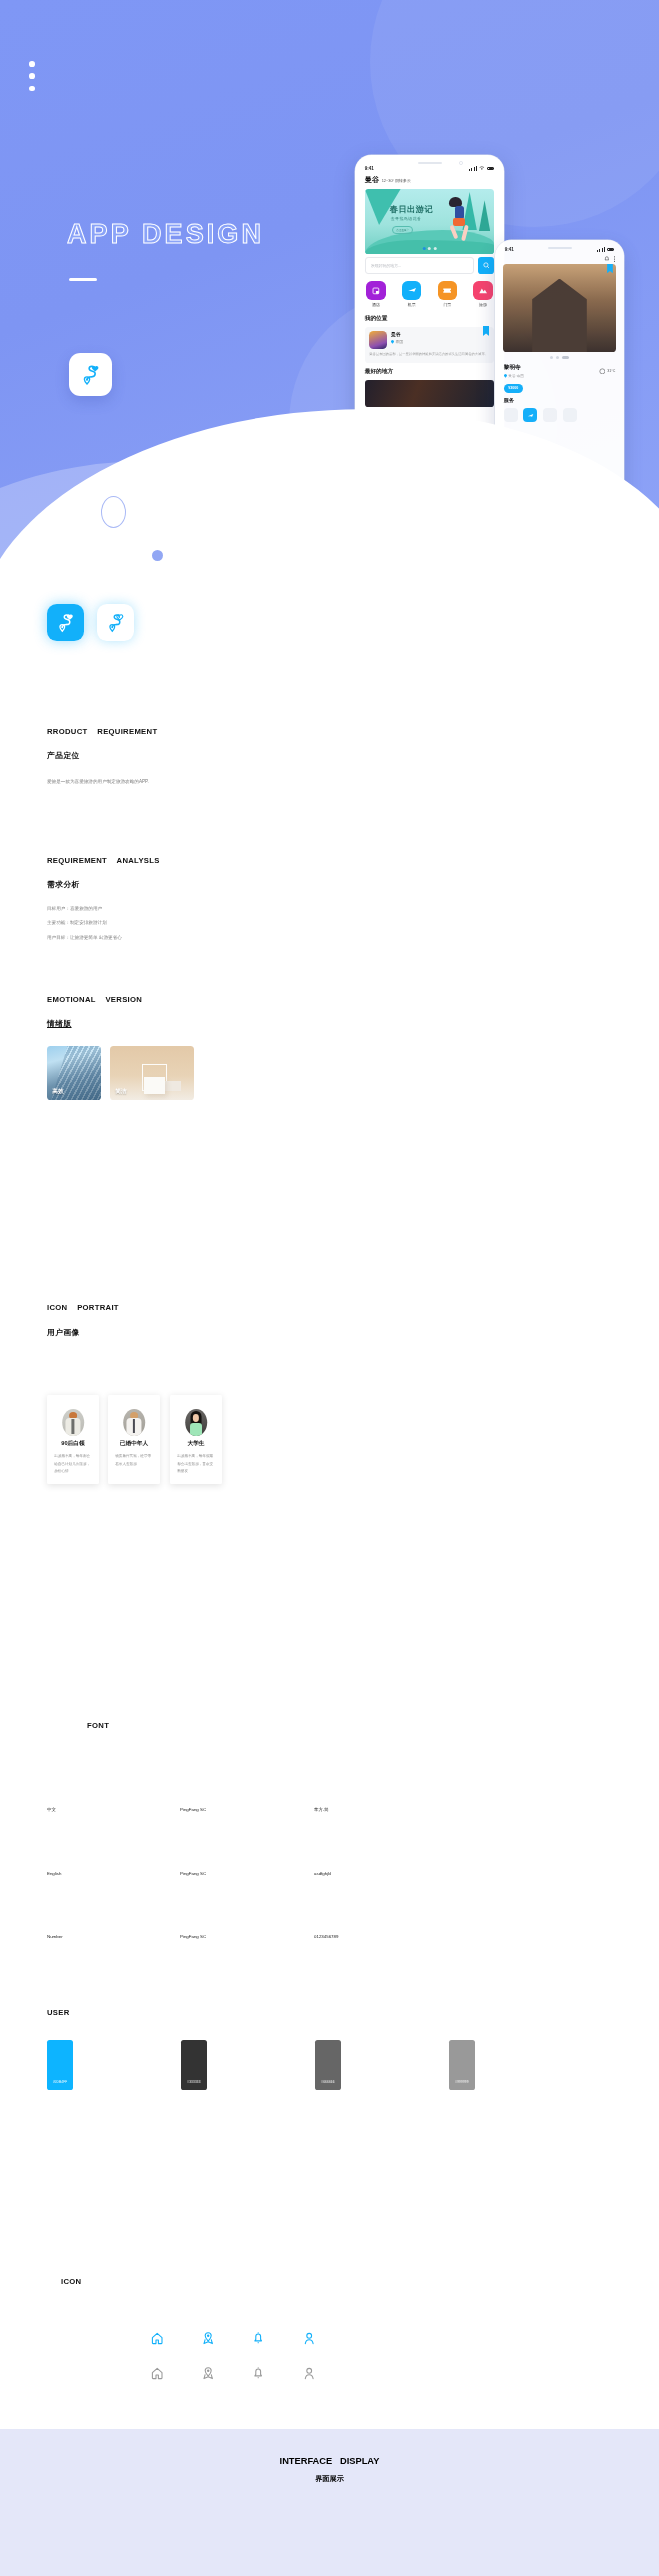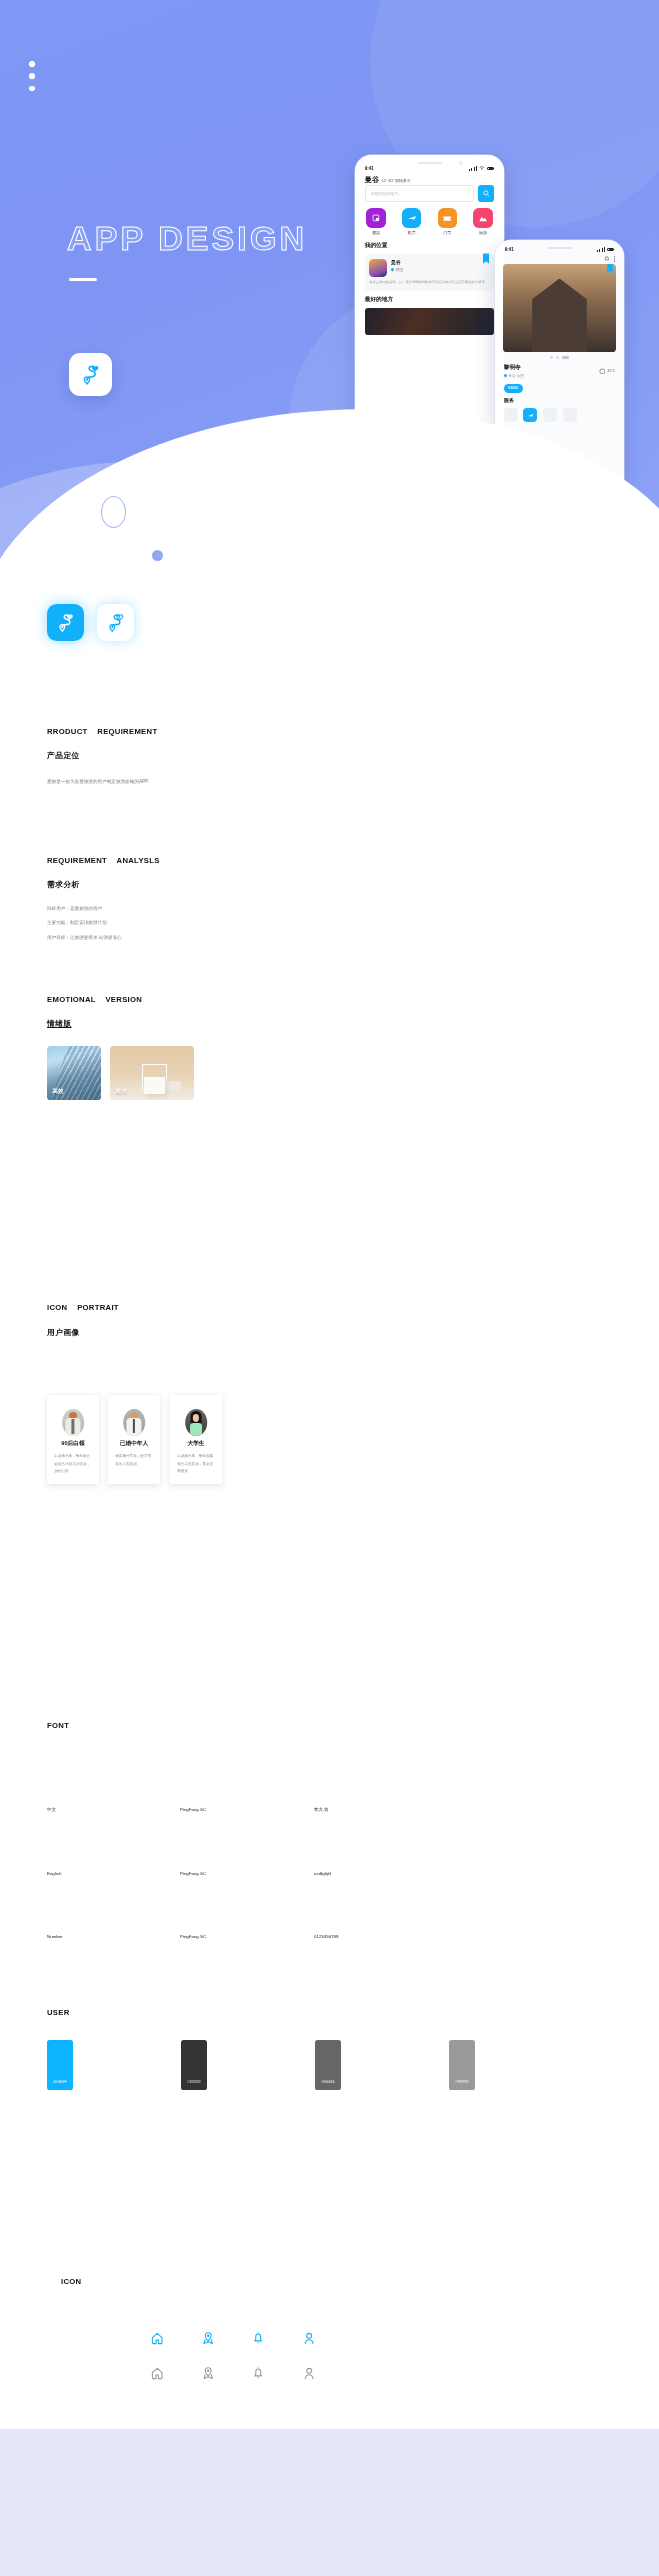--- a/index.html
+++ b/index.html
@@ -18,21 +18,21 @@
   .hero-blob2{position:absolute;width:268px;height:268px;border-radius:50%;
     background:rgba(255,255,255,.09);left:289px;top:289px;}
   .hero-wave{position:absolute;left:-31px;bottom:-31px;width:732px;height:216px;
     background:#fff;border-radius:50% 50% 0 0 / 100% 100% 0 0;transform:rotate(-3deg);}
   .hero-wave2{position:absolute;left:-103px;bottom:-20.6px;width:567px;height:155px;
     background:rgba(255,255,255,.25);border-radius:50% 50% 0 0 / 100% 100% 0 0;transform:rotate(3deg);}
   .dot-col{position:absolute;left:29px;top:61px;}
   .dot-col i{display:block;width:5.7px;height:5.7px;border-radius:50%;background:#fff;margin-bottom:6.7px;}
   .hero-title{position:absolute;left:63px;top:87px;font-size:46px;font-weight:bold;color:#fff;
     letter-spacing:2.6px;text-shadow:3.6px 3.6px 0 rgba(90,120,230,.45);line-height:1.15;}
-  .hero-sub{position:absolute;left:67px;top:219px;font-size:34px;font-weight:bold;color:#8aa3f8;
+  .hero-sub{position:absolute;left:67px;top:219px;font-size:27px;font-weight:bold;color:#8aa3f8;
     letter-spacing:3.1px;-webkit-text-stroke:1px #fff;}
   .hero-rule{position:absolute;left:69px;top:278px;width:28px;height:2.6px;background:#fff;border-radius:1.5px;}
   .hero-logo{position:absolute;left:69px;top:353px;width:43px;height:43px;background:#fff;border-radius:11.3px;
     display:flex;align-items:center;justify-content:center;box-shadow:0 5.2px 13.4px rgba(50,70,170,.22);}
   .hero-circle{position:absolute;left:101px;top:496px;width:25px;height:32px;border:1.5px solid #a9b9f6;border-radius:50%;}
   .hero-dot{position:absolute;left:152px;top:550px;width:11.3px;height:11.3px;border-radius:50%;background:#92a7f4;}
 
   
   .phone{position:absolute;background:#fff;border:3.6px solid #fff;border-radius:16.5px;
     box-shadow:0 7.2px 21.6px rgba(40,60,120,.22), 0 0 0 0.5px #e6eaf2;overflow:hidden;}
@@ -135,20 +135,40 @@
               <path d="M6 8.4l-2-2.5a3.2 3.2 0 014 0z" fill="#222"></path>
               <path d="M1.2 3.4a7.4 7.4 0 019.6 0" fill="none" stroke="#222" stroke-width="1.3"></path>
             </svg>
           <span class="bat"></span>
         </span>
       </div>
       <div style="padding:3.1px 6.7px 0;display:flex;align-items:baseline;gap:2.6px;">
         <b style="font-size:7.2px;color:#111;">曼谷</b>
         <span style="font-size:3.9px;color:#555;">12~30° 阴转多云</span>
       </div>
+      <div style="margin:3.6px 6.7px;height:65px;border-radius:3.6px;position:relative;overflow:hidden;background:linear-gradient(180deg,#b4ecec 0%,#9ee3dd 55%,#6fcfc3 100%);">
+        <div style="position:absolute;left:0;top:0;width:36px;height:36px;background:#3fbfae;clip-path:polygon(0 0,100% 0,40% 100%);"></div>
+        <div style="position:absolute;right:17.5px;top:3.1px;width:14.4px;height:38px;background:#35b8a7;clip-path:polygon(50% 0,100% 100%,0 100%);"></div>
+        <div style="position:absolute;right:4.1px;top:11.3px;width:11.3px;height:31px;background:#2ea795;clip-path:polygon(50% 0,100% 100%,0 100%);"></div>
+        <div style="position:absolute;left:0;bottom:0;width:100%;height:24px;background:#59c9b8;border-radius:60% 40% 0 0/100% 60% 0 0;"></div>
+        <div style="position:absolute;left:0;bottom:0;width:100%;height:13.4px;background:#45bfaa;border-radius:40% 60% 0 0/100% 40% 0 0;"></div>
+        <div style="position:absolute;left:25px;top:15.5px;font-size:8.2px;font-weight:bold;color:#1f6f66;letter-spacing:0.5px;">春日出游记</div>
+        <div style="position:absolute;left:26px;top:27px;font-size:3.9px;color:#2a7d72;letter-spacing:0.5px;">去寻找鸟语花香</div>
+        <div style="position:absolute;left:27px;top:37px;font-size:2.6px;color:#2a7d72;border:0.5px solid #57bdb0;border-radius:4.1px;padding:1px 3.6px;">点击查看 ›</div>
+        <div style="position:absolute;right:32px;top:8.2px;width:13.4px;height:10.3px;background:#2a2430;border-radius:6.7px 6.7px 4.1px 4.1px;"></div>
+        <div style="position:absolute;right:30px;top:17.5px;width:9.8px;height:12.4px;background:#2f4fa0;border-radius:2.6px;"></div>
+        <div style="position:absolute;right:29px;top:29px;width:12px;height:8.2px;background:#f06a34;border-radius:2.1px;"></div>
+        <div style="position:absolute;right:27px;top:36px;width:4.1px;height:15.5px;background:#fbcfc2;border-radius:2.1px;transform:rotate(14deg);"></div>
+        <div style="position:absolute;right:38px;top:36px;width:4.1px;height:14.4px;background:#fbcfc2;border-radius:2.1px;transform:rotate(-22deg);"></div>
+        <div style="position:absolute;left:50%;transform:translateX(-50%);bottom:4.1px;display:flex;gap:2.6px;">
+          <i style="width:3.1px;height:3.1px;border-radius:50%;background:#1f8fe0;display:block;"></i>
+          <i style="width:3.1px;height:3.1px;border-radius:50%;background:#d6ece9;display:block;"></i>
+          <i style="width:3.1px;height:3.1px;border-radius:50%;background:#d6ece9;display:block;"></i>
+        </div>
+      </div>
       <div style="display:flex;gap:3.6px;padding:0 6.7px;align-items:center;">
         <div style="flex:1;height:16.5px;border:0.5px solid #e6e8ec;border-radius:3.1px;display:flex;align-items:center;padding:0 5.2px;font-size:3.9px;color:#b4b7bd;">发现好玩的地方...</div>
         <div style="width:16.5px;height:16.5px;border-radius:3.1px;background:#12B0FA;display:flex;align-items:center;justify-content:center;">
           <svg width="6.7" height="6.7" viewBox="0 0 16 16">
               <circle cx="7" cy="7" r="5" fill="none" stroke="#fff" stroke-width="1.8"></circle>
               <path d="M11 11l3.3 3.3" stroke="#fff" stroke-width="1.8" stroke-linecap="round"></path>
             </svg>
         </div>
       </div>
       <div style="display:flex;justify-content:space-between;padding:6.7px 8.2px 0;">
@@ -337,21 +357,21 @@
 <div class="pcard" style="left:170px;top:1395px;">
   <div class="pav" style="background:linear-gradient(170deg,#6c6a68,#3c3a38);">
     <div style="position:absolute;left:50%;transform:translateX(-50%);top:2.1px;width:11.3px;height:21.6px;border-radius:5.7px 5.7px 3.1px 3.1px;background:#14120f;"></div>
     <div style="position:absolute;left:50%;transform:translateX(-50%);top:5.2px;width:6.7px;height:7.7px;border-radius:50%;background:#f0c8a8;"></div>
     <div style="position:absolute;left:50%;transform:translateX(-50%);top:14.4px;width:12.4px;height:12.4px;background:#9fe6b8;border-radius:3.1px 3.1px 0 0;"></div>
   </div>
   <h4>大学生</h4>
   <p>出游频率高，每年假期都会出去旅游，喜欢交新朋友</p>
 </div>
 
-<div class="blk sect-en" style="top:1721px;">FONT</div>
+<div class="blk sect-en" style="top:1721px;margin-left:40px;">FONT</div>
 <div class="frow" style="top:1807px;">
   <span class="fc1">中文</span>
   <span class="fc2">PingFang SC</span>
   <span class="fc3">苹方-简</span>
 </div>
 <div class="frow" style="top:1871px;">
   <span class="fc1">English</span>
   <span class="fc2">PingFang SC</span>
   <span class="fc3">asdfghjkl</span>
 </div>
@@ -423,15 +443,17 @@
     </svg>
 </div>
 <div class="icoc" style="left:302px;top:2366px;">
   <svg width="14.4" height="14.4" viewBox="0 0 24 24">
       <circle cx="12" cy="8" r="4" fill="none" stroke="#9A9A9A" stroke-width="1.8"></circle>
       <path d="M5.5 21c.6-4 3.3-6.5 6.5-6.5s5.9 2.5 6.5 6.5" fill="none" stroke="#9A9A9A" stroke-width="1.8" stroke-linecap="round"></path>
     </svg>
 </div>
 
 <div class="ibanner" style="top:2429px;height:166px;">
+  <div style="text-align:center;padding-top:27px;font-size:9.3px;font-weight:bold;color:#000;letter-spacing:0px;white-space:pre;">INTERFACE   DISPLAY</div>
+  <div style="text-align:center;padding-top:8.2px;font-size:7.2px;font-weight:bold;color:#000;">界面展示</div>
 
 </div>
 
 
 </body></html>

